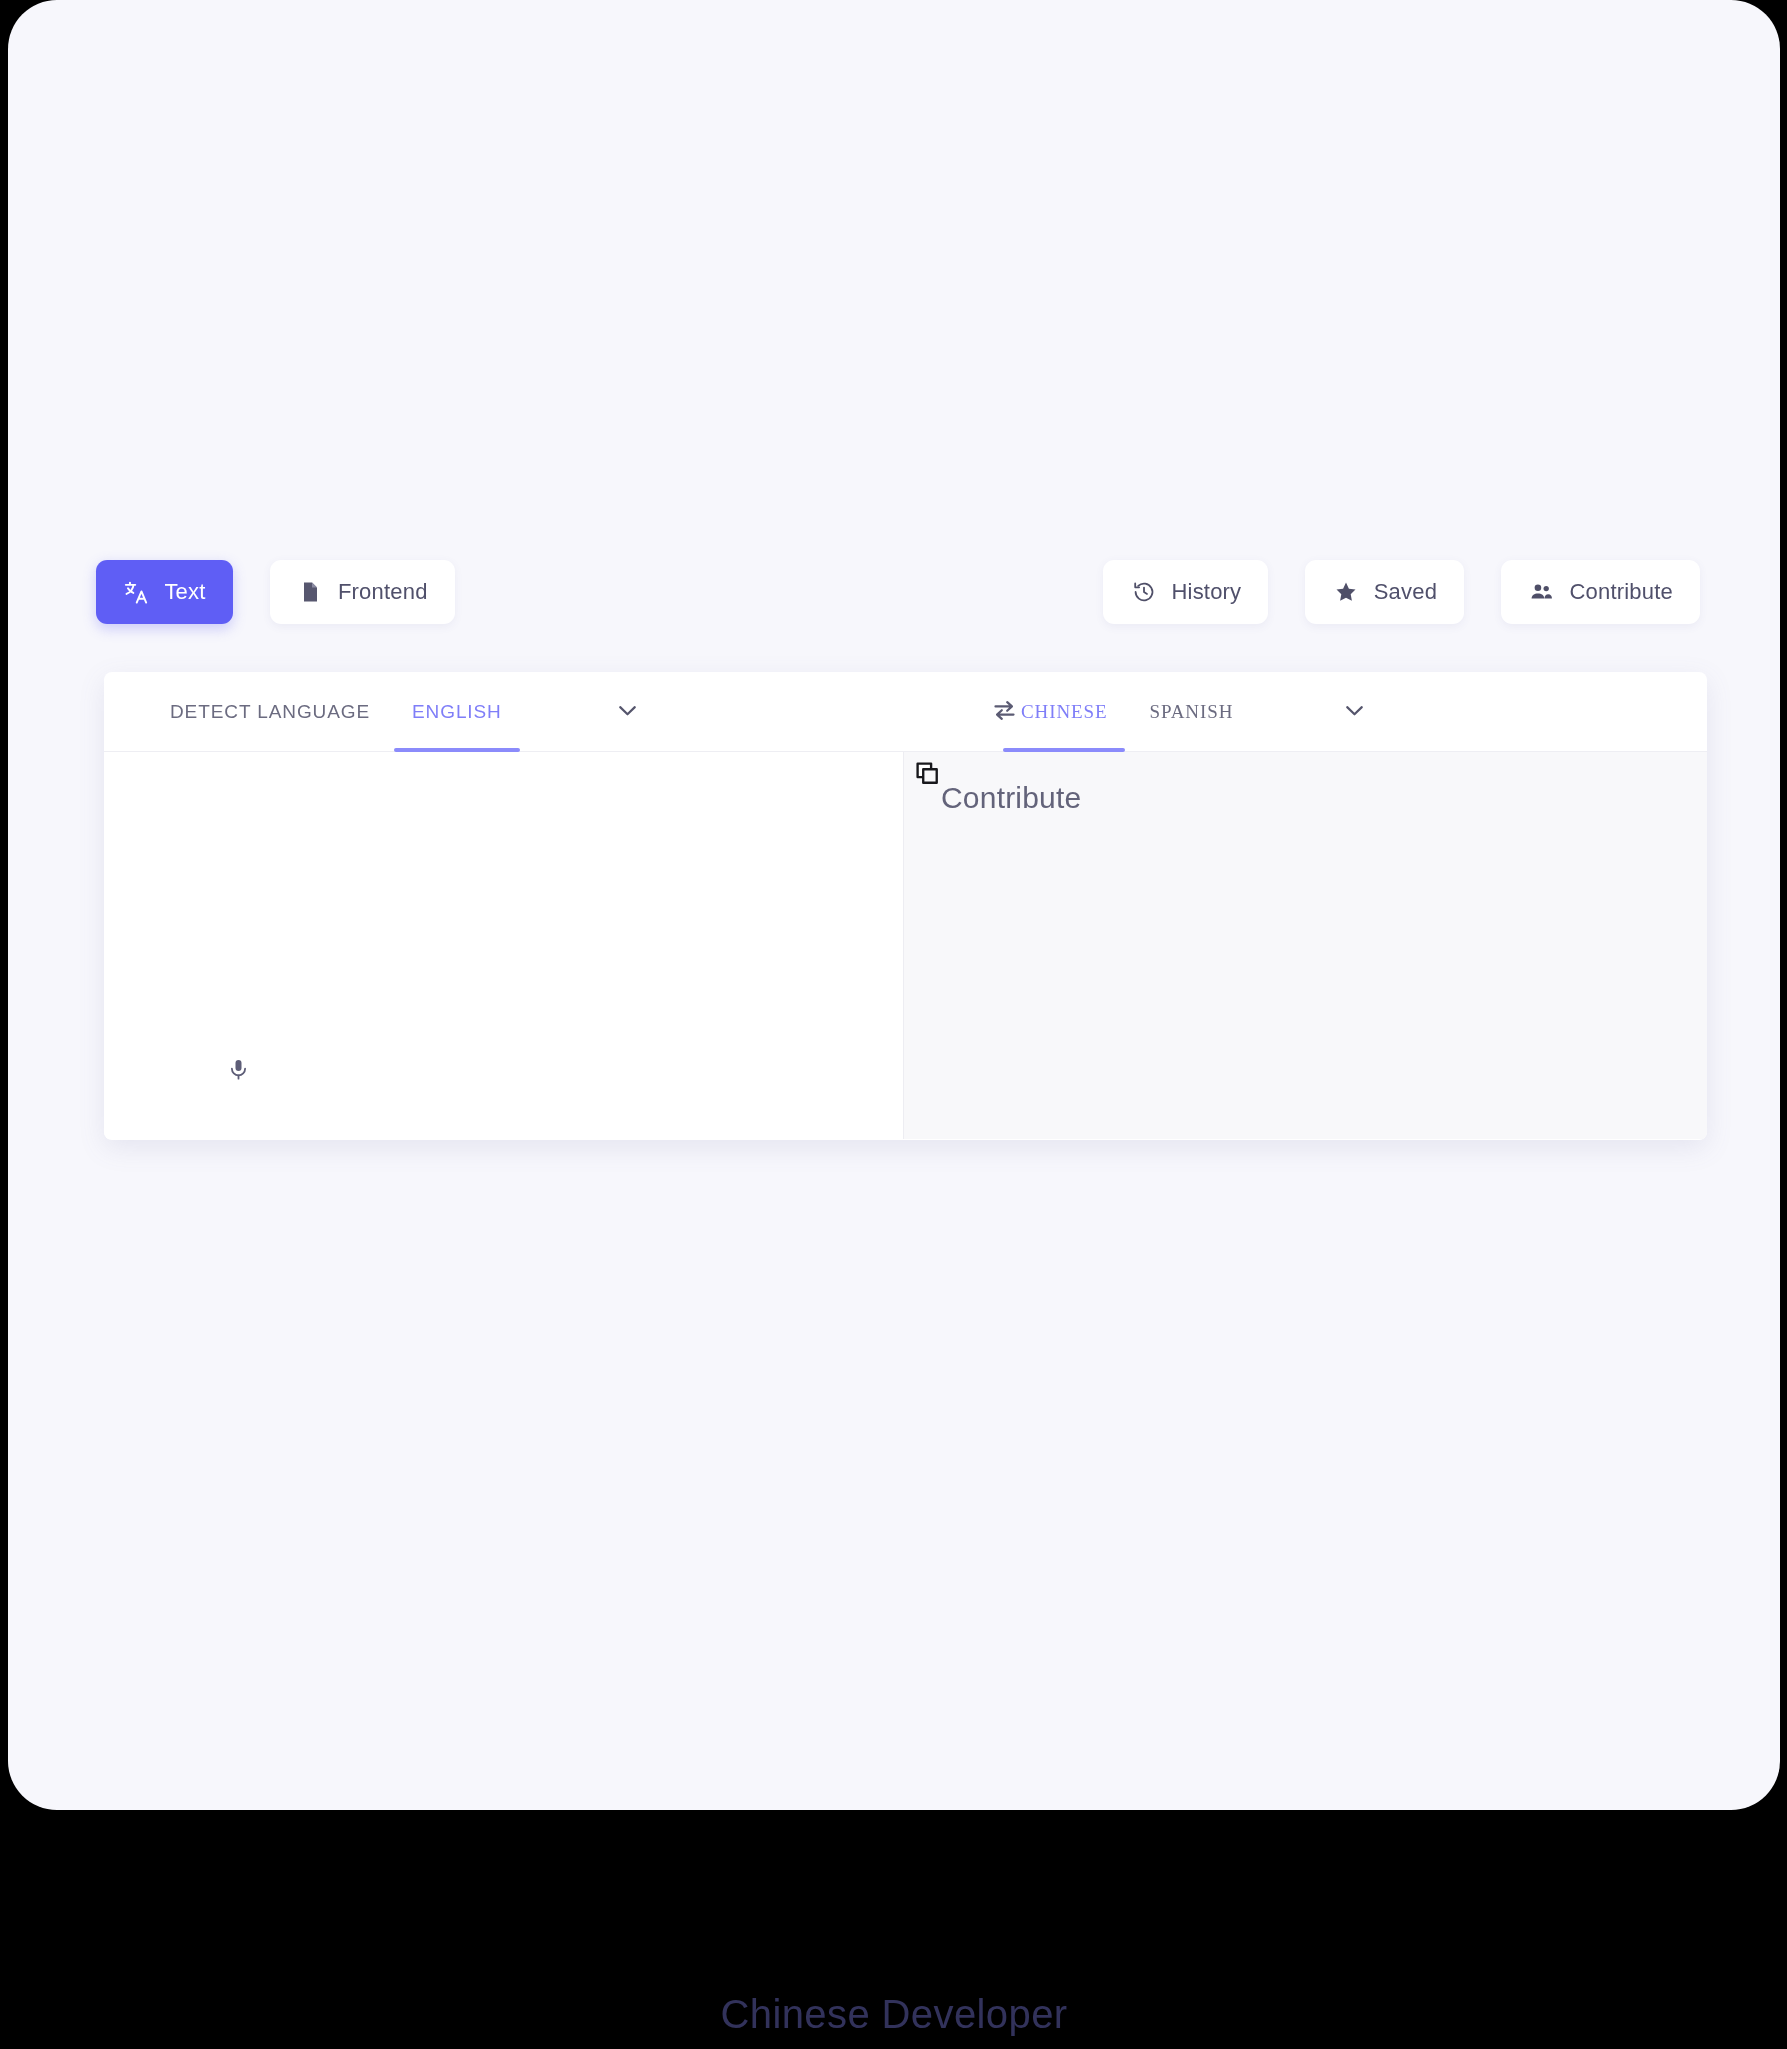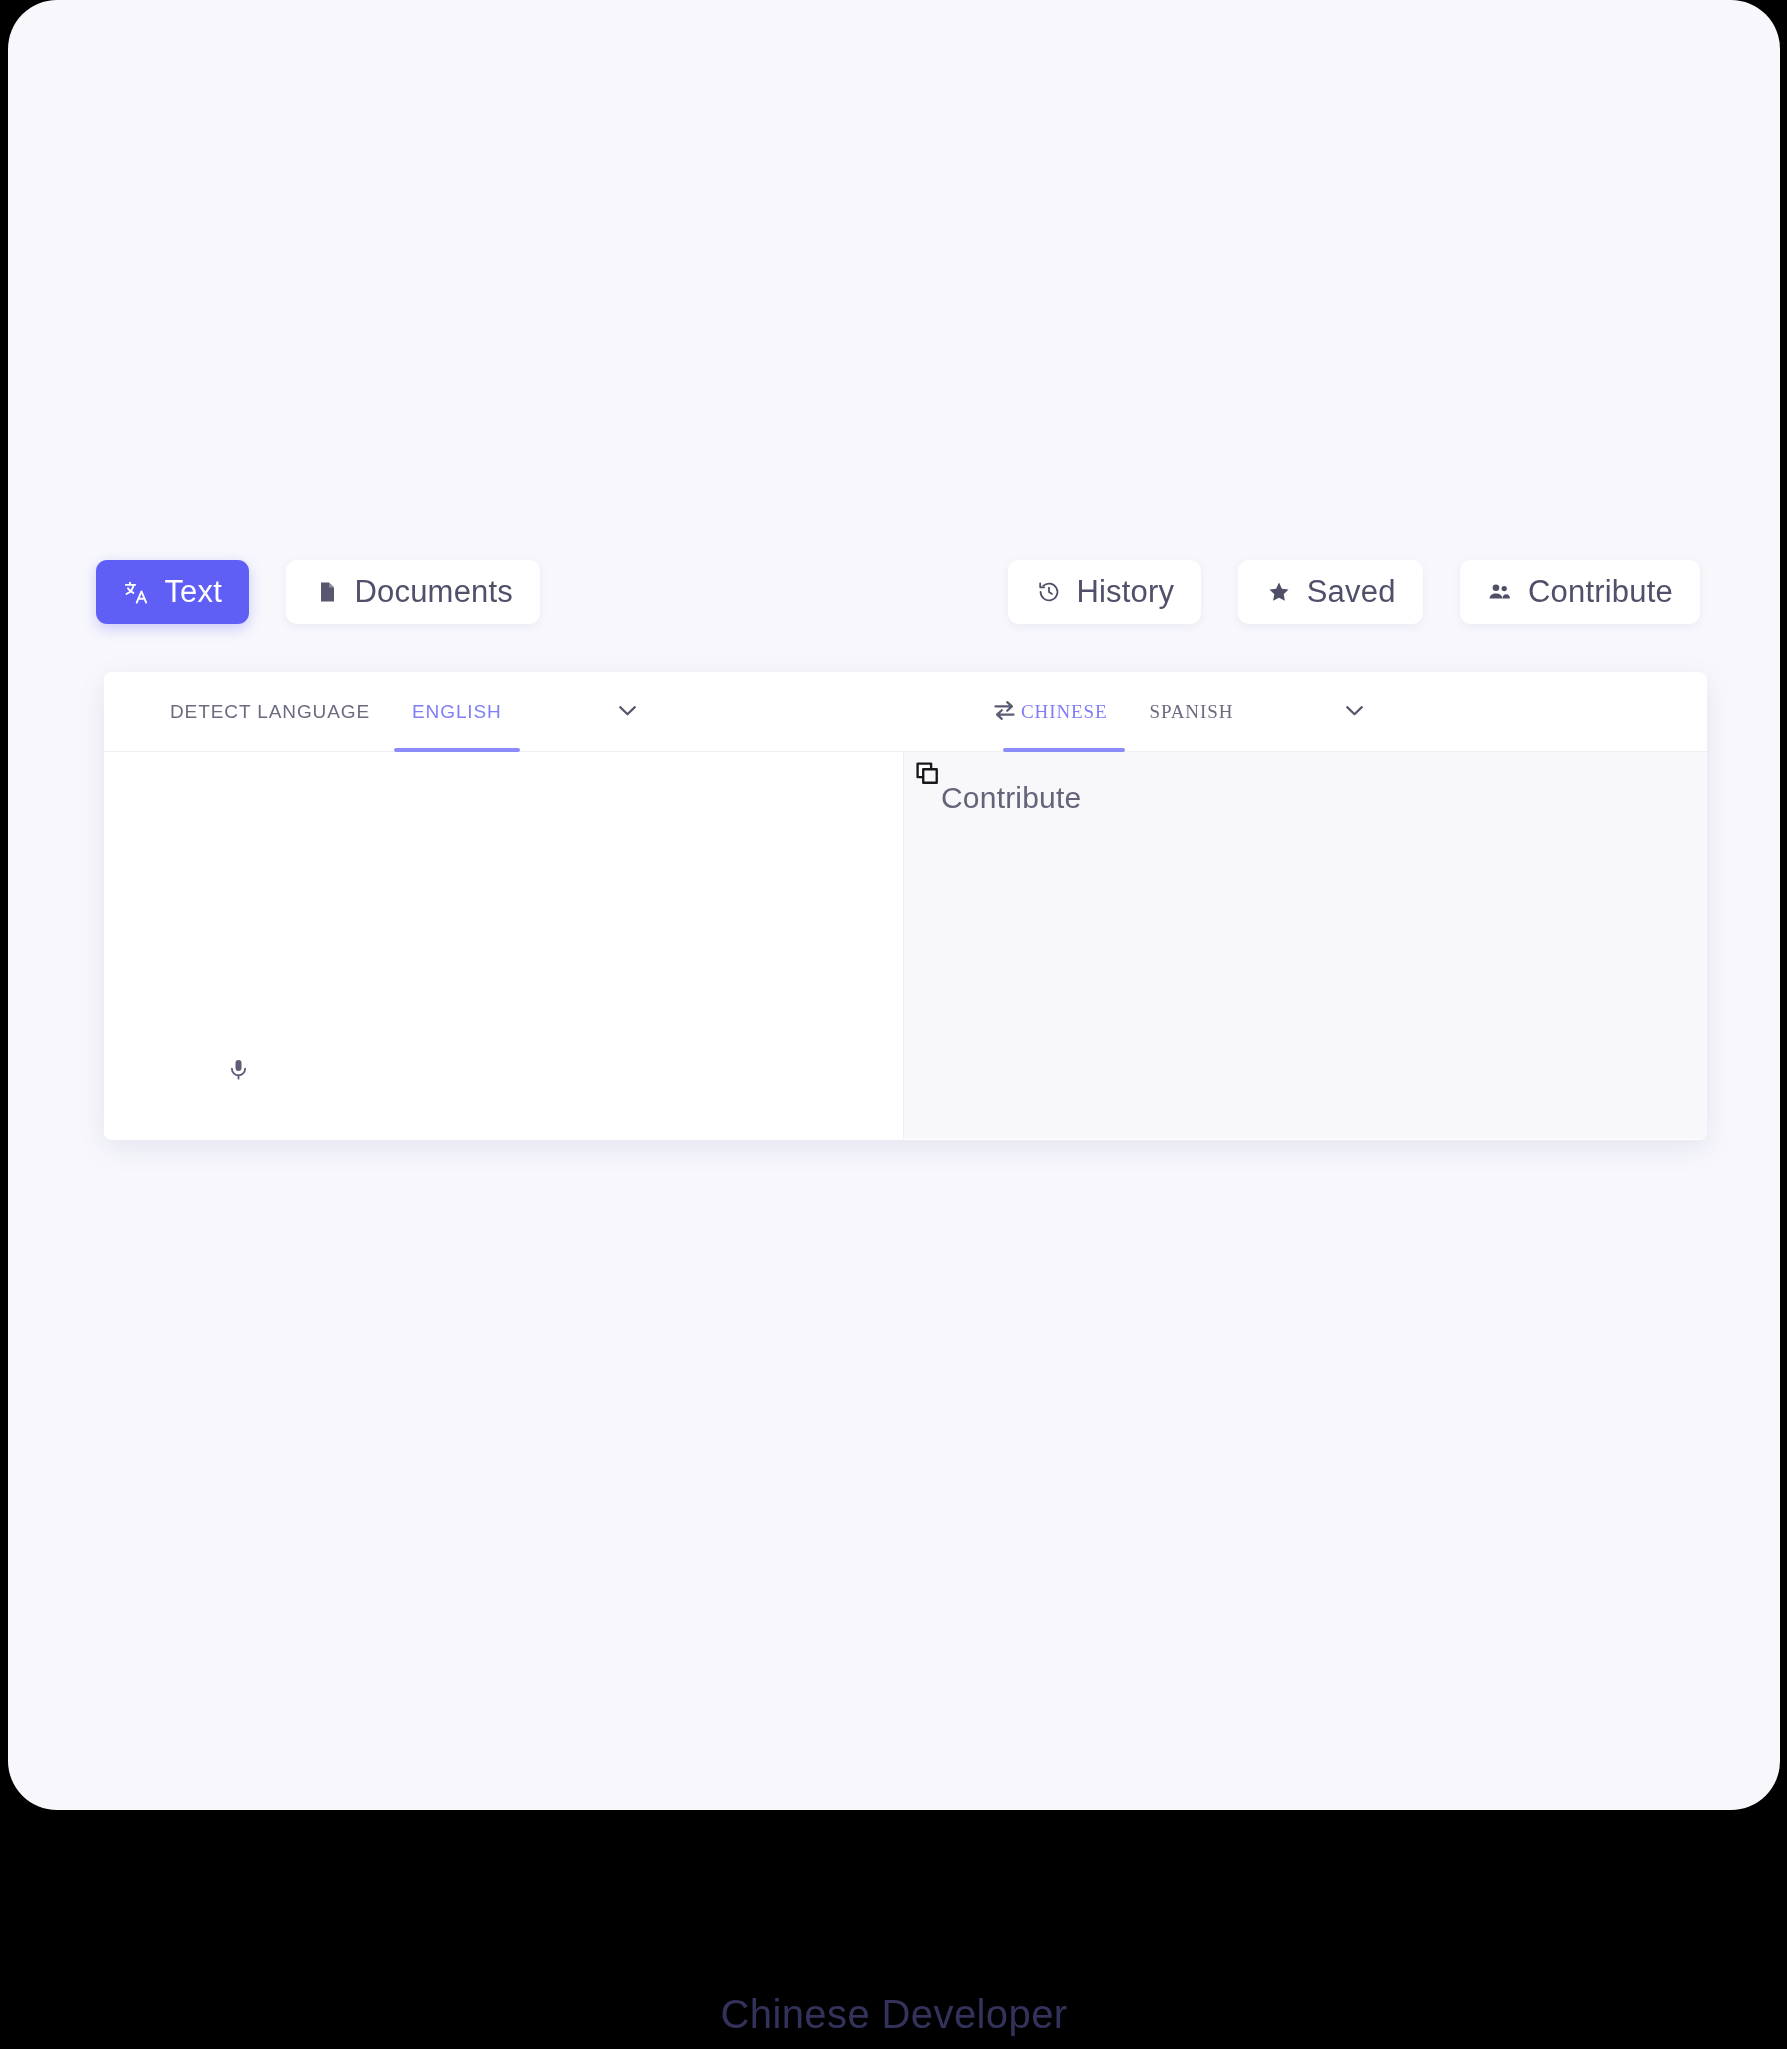--- a/index.html
+++ b/index.html
@@ -53,21 +53,21 @@
   }
 
   .pill {
     display: flex;
     align-items: center;
     gap: 14.4px;
     height: 64px;
     padding: 0 27px;
     border-radius: 11.2px;
     box-sizing: border-box;
-    font-size: 31px;
+    font-size: 22px;
     letter-spacing: 0.2px;
     color: #50506b;
     background: #ffffff;
     box-shadow: 0 2.4px 8px rgba(90, 90, 150, 0.07);
     white-space: nowrap;
     cursor: pointer;
     user-select: none;
   }
   .pill.active {
     background: #5f5ef5;
@@ -264,21 +264,21 @@
         <span>Text</span>
       </div>
 
       <div class="pill">
         <span class="glyph">
           <svg width="24" height="24" viewBox="0 0 24 24">
             <path d="M6 2.5h8l5 5v14H6z" fill="#57576f"></path>
             <path d="M14 2.5l5 5h-5z" fill="#8b8ba2"></path>
           </svg>
         </span>
-        <span>Documents</span>
+        <span>Frontend</span>
       </div>
 
     </div>
 
     <div class="tabs-right">
 
       <div class="pill">
         <span class="glyph">
           <svg width="24" height="24" viewBox="0 0 24 24" fill="none">
             <path d="M3.6 12a8.4 8.4 0 1 0 2.6-6.1" stroke="#4f4f68" stroke-width="1.8" stroke-linecap="round"></path>

